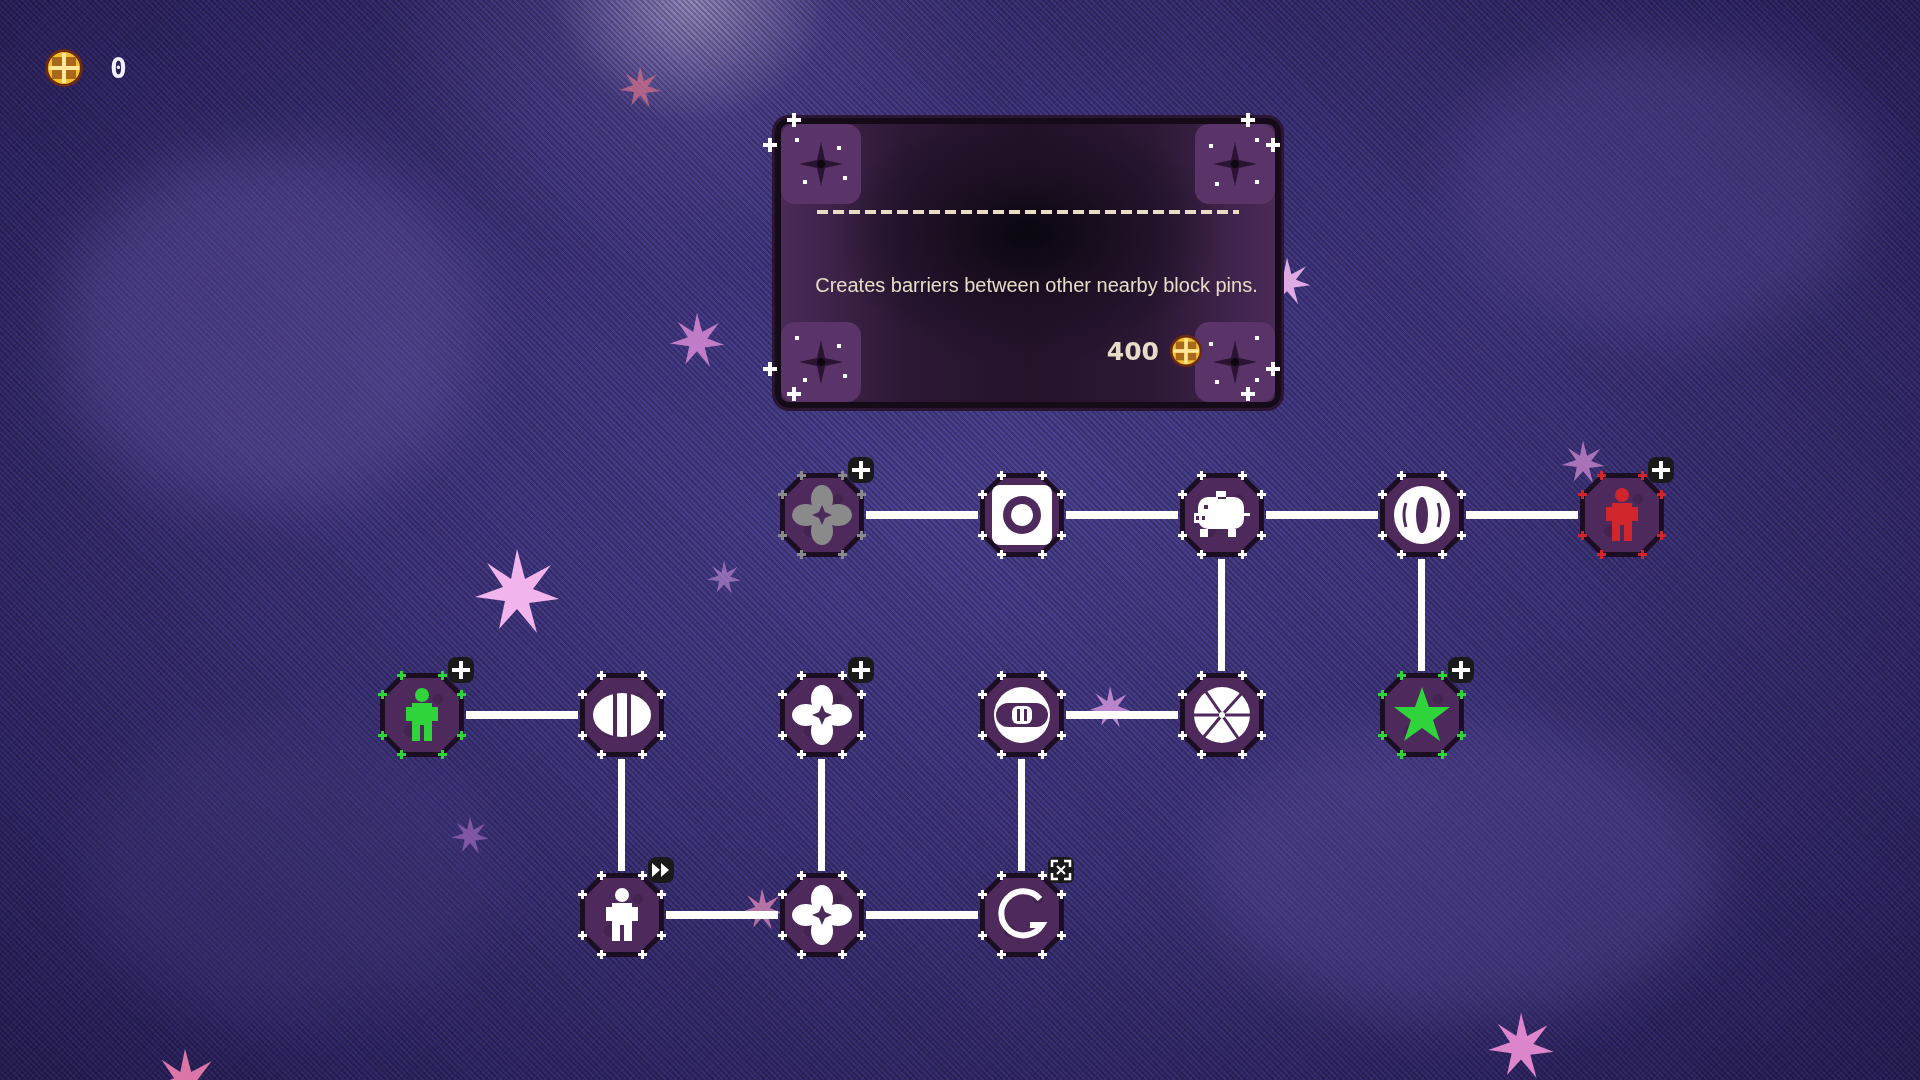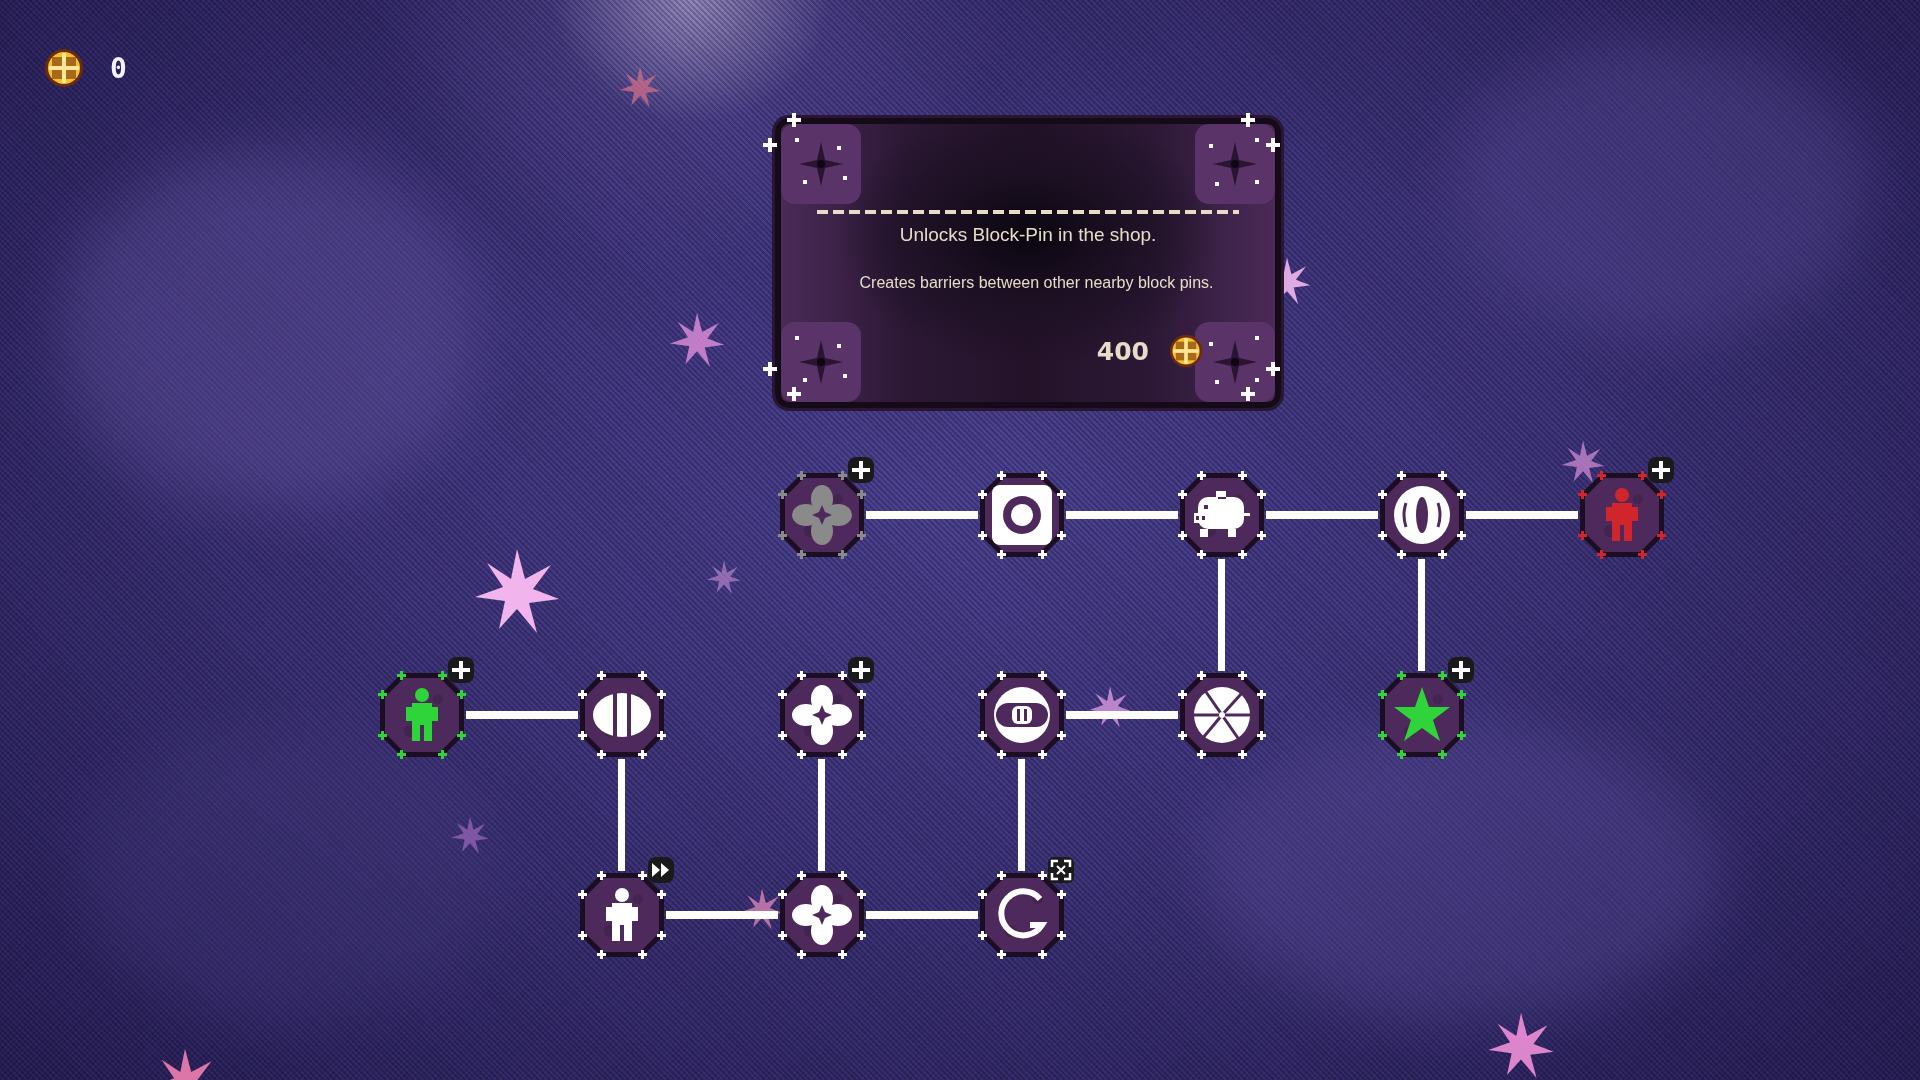--- a/index.html
+++ b/index.html
@@ -45,23 +45,23 @@
   .tip-divider {
     position:absolute; left:36px; right:36px; top:86px; height:4px;
     background: repeating-linear-gradient(90deg, #e8dcc4 0 11px, rgba(0,0,0,0) 11px 16px);
   }
   .tip-line1 {
     position:absolute; left:0; right:0; top:100px; text-align:center;
     color:#e6dcc8; font-family:"Liberation Sans", sans-serif; font-size:19px;
   }
   .tip-line2 {
     position:absolute; left:0; right:0; top:150px; text-align:center;
-    color:#e6dcc8; font-family:"Liberation Sans", sans-serif; font-size:16px;padding-left:17px;
-  }
-  .tip-price { position:absolute; right:72px; top:210px; display:flex; align-items:center; gap:20px; }
+    color:#e6dcc8; font-family:"Liberation Sans", sans-serif; font-size:20px;padding-left:17px;
+  }
+  .tip-price { position:absolute; right:72px; top:210px; display:flex; align-items:center; gap:10px; }
   .tip-price-value { color:#e6dcc8; font-family:"DejaVu Sans", sans-serif; font-weight:bold; font-size:25px; }
   .tip-coin { width:34px; height:34px; }
   .sparkle { position:absolute; width:14px; height:14px; }
 
   
   .link { position:absolute; background:#ffffff; }
   .node {
     position:absolute; width:92px; height:92px; cursor:pointer;
   }
   .node svg.frame { position:absolute; inset:0; }
@@ -180,21 +180,20 @@
     <rect x="0" y="0" width="80" height="80" rx="14" fill="#5a3468"></rect>
     <polygon points="40,18 44,36 62,40 44,44 40,62 36,44 18,40 36,36" fill="#2a1432"></polygon>
     <circle cx="40" cy="40" r="4" fill="#0e0610"></circle>
     <rect x="14" y="20" width="4" height="4" fill="#fff"></rect>
       <rect x="60" y="14" width="4" height="4" fill="#fff"></rect>
       <rect x="20" y="58" width="4" height="4" fill="#fff"></rect>
       <rect x="60" y="56" width="4" height="4" fill="#fff"></rect>
   </svg>
 
   <div class="tip-divider"></div>
-  <div class="tip-line1">Unlocks Block-Pin in the shop.</div>
   <div class="tip-line2">Creates barriers between other nearby block pins.</div>
   <div class="tip-price">
     <span class="tip-price-value">400</span>
     <svg class="tip-coin" viewBox="0 0 40 40">
       <circle cx="20" cy="20" r="19" fill="#6a2a14"></circle>
       <circle cx="20" cy="20" r="16" fill="#f2c12e"></circle>
       <rect x="8" y="9" width="10" height="9" fill="#a86a1a"></rect>
       <rect x="22" y="9" width="10" height="9" fill="#a86a1a"></rect>
       <rect x="8" y="22" width="10" height="9" fill="#a86a1a"></rect>
       <rect x="22" y="22" width="10" height="9" fill="#a86a1a"></rect>

